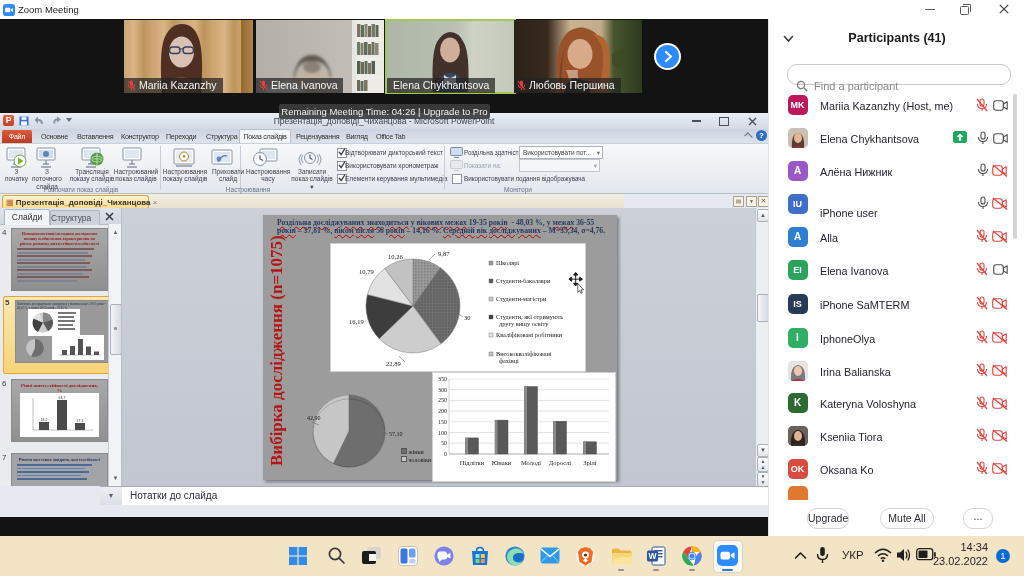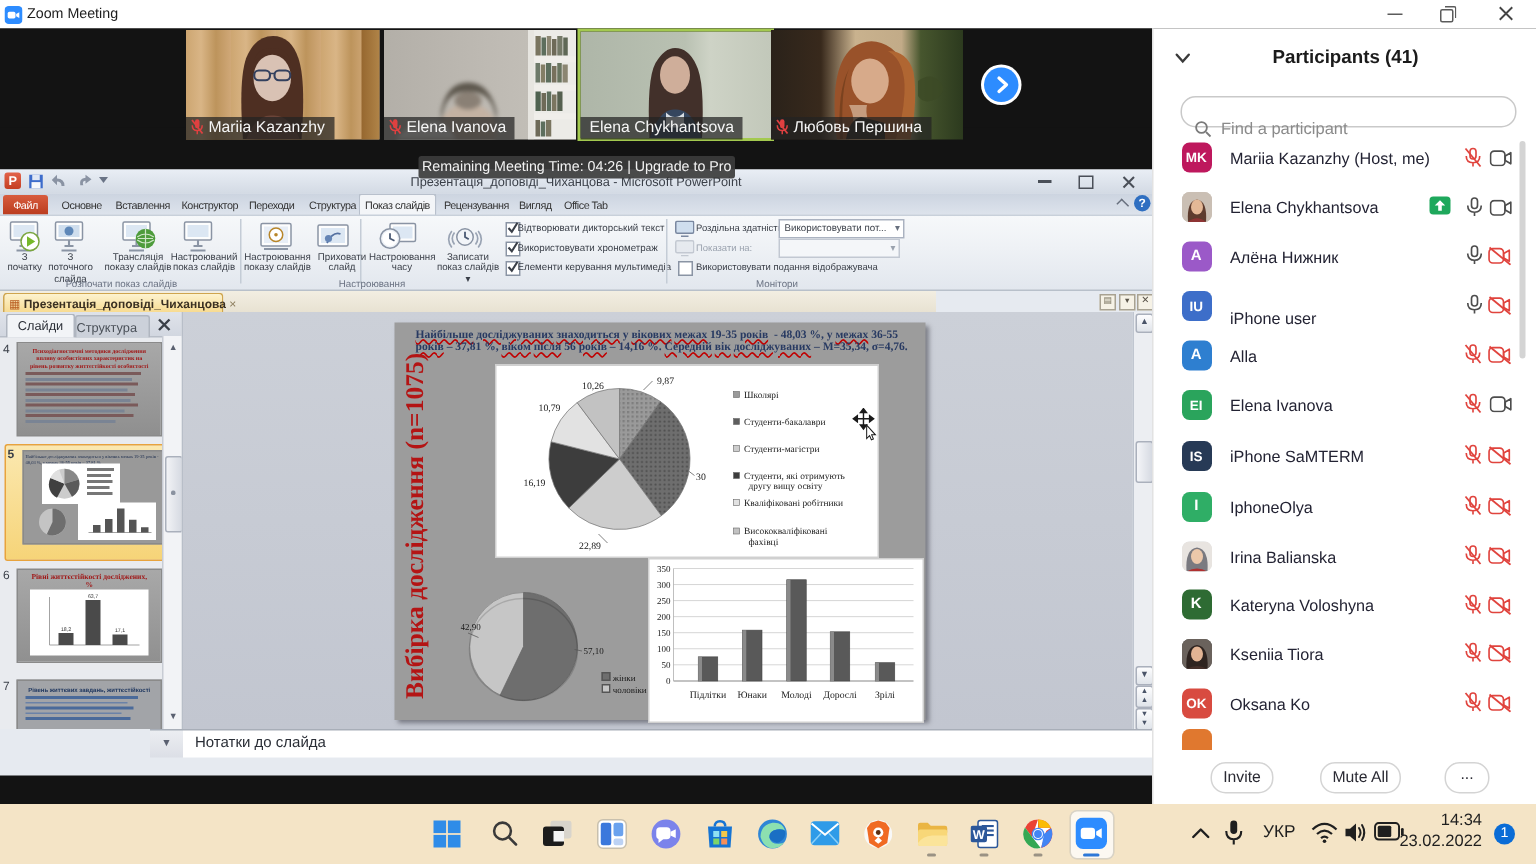--- a/index.html
+++ b/index.html
@@ -379,21 +379,21 @@
             <div class="a" style="left:3px;top:22px;width:2.5px;height:2.5px;border-radius:50%;background:#8a92a0;"></div>
           </div>
       <div class="a" style="left:2px;top:248px;width:9px;height:12px;text-align:center;font-size:6px;color:#5a6070;line-height:12px;">▼</div>
     </div>
   </div>
 
   <div class="a" id="slidearea" style="left:122px;top:95px;width:646px;height:278px;background:linear-gradient(180deg,#ccd0d8,#c2c6d0);overflow:hidden;">
 
     <div class="a" id="slide" style="left:141px;top:7px;width:354px;height:265px;background:#9c9c9c;box-shadow:2px 2px 3px rgba(60,60,70,0.55);font-family:'Liberation Serif',serif;">
       <div class="a" style="left:14px;top:3.5px;width:340px;font-size:7.7px;line-height:8.6px;font-weight:bold;color:#283a62;white-space:nowrap;">
-        <u>Найбільше</u> <u>досліджуваних</u> <u>знаходиться</u> у <u>вікових</u> <u>межах</u> 19-35 <u>років</u>&nbsp; - 48,03 %, у <u>межах</u> 36-55<br><u>років</u> – 37,81 %, <u>віком</u> <u>після</u> 56 <u>років</u> – 14,16 %. <u>Середній</u> <u>вік</u> <u>досліджуваних</u> – М=35,34, σ=4,76.
+        <u>Роздільна</u> <u>досліджуваних</u> <u>знаходиться</u> у <u>вікових</u> <u>межах</u> 19-35 <u>років</u>&nbsp; - 48,03 %, у <u>межах</u> 36-55<br><u>років</u> – 37,81 %, <u>віком</u> <u>після</u> 56 <u>років</u> – 14,16 %. <u>Середній</u> <u>вік</u> <u>досліджуваних</u> – М=35,34, σ=4,76.
       </div>
       <div class="a" style="left:4px;top:251px;width:228px;font-size:17px;font-weight:bold;color:#b41414;transform:rotate(-90deg);transform-origin:0 0;text-align:center;white-space:nowrap;">Вибірка дослідження (n=1075)</div>
 
       <div class="a" style="left:67px;top:28px;width:254px;height:127px;background:#fff;border:1px solid #d0d0d0;">
         <svg class="a" style="left:0;top:0" width="254" height="127" viewBox="0 0 254 127">
           <defs>
             <pattern id="dots1" width="3" height="3" patternUnits="userSpaceOnUse">
                   <rect width="3" height="3" fill="#6e6e6e"></rect>
                   <circle cx="1" cy="1" r="0.7" fill="#4e4e4e"></circle>
                 </pattern>
@@ -718,21 +718,21 @@
           <rect x="0.7" y="1.7" width="9.6" height="9.6" rx="2.5" stroke="#e0443e" fill="none" stroke-width="1.1"></rect>
           <path d="M10.5 5 L14.2 2.8 L14.2 10.2 L10.5 8 Z" fill="none" stroke="#e0443e" stroke-width="1.1" stroke-linejoin="round"></path>
           <line x1="1" y1="1" x2="15" y2="12.5" stroke="#e0443e" stroke-width="1.2"></line>
         </svg>
 
   <div class="a" style="left:18.5px;top:467px;width:20px;height:14px;border-radius:5px 5px 0 0;background:#e0782f;"></div>
   </div>
 
   <div class="a" style="left:244px;top:75px;width:4px;height:145px;background:#d4d4d4;border-radius:2px;"></div>
 
-  <div class="a" style="left:38px;top:489px;width:40px;height:19px;border:1px solid #d4d4d4;border-radius:10px;background:#fff;text-align:center;font-size:10.5px;color:#2a2a33;line-height:19px;">Invite</div>
+  <div class="a" style="left:38px;top:489px;width:40px;height:19px;border:1px solid #d4d4d4;border-radius:10px;background:#fff;text-align:center;font-size:10.5px;color:#2a2a33;line-height:19px;">Upgrade</div>
   <div class="a" style="left:111px;top:489px;width:52px;height:19px;border:1px solid #d4d4d4;border-radius:10px;background:#fff;text-align:center;font-size:10.5px;color:#2a2a33;line-height:19px;">Mute All</div>
   <div class="a" style="left:194px;top:489px;width:28px;height:19px;border:1px solid #d4d4d4;border-radius:10px;background:#fff;text-align:center;font-size:10.5px;color:#2a2a33;line-height:15px;">...</div>
 </div>
 
 <div class="a" id="task" style="left:0;top:536px;width:1024px;height:40px;background:#f4e4c6;">
 
   <svg class="a" style="left:288px;top:10px" width="20" height="20" viewBox="0 0 20 20">
         <rect x="1" y="1" width="8.4" height="8.4" fill="#2f8ce8"></rect>
         <rect x="10.6" y="1" width="8.4" height="8.4" fill="#2f8ce8"></rect>
         <rect x="1" y="10.6" width="8.4" height="8.4" fill="#2f8ce8"></rect>

